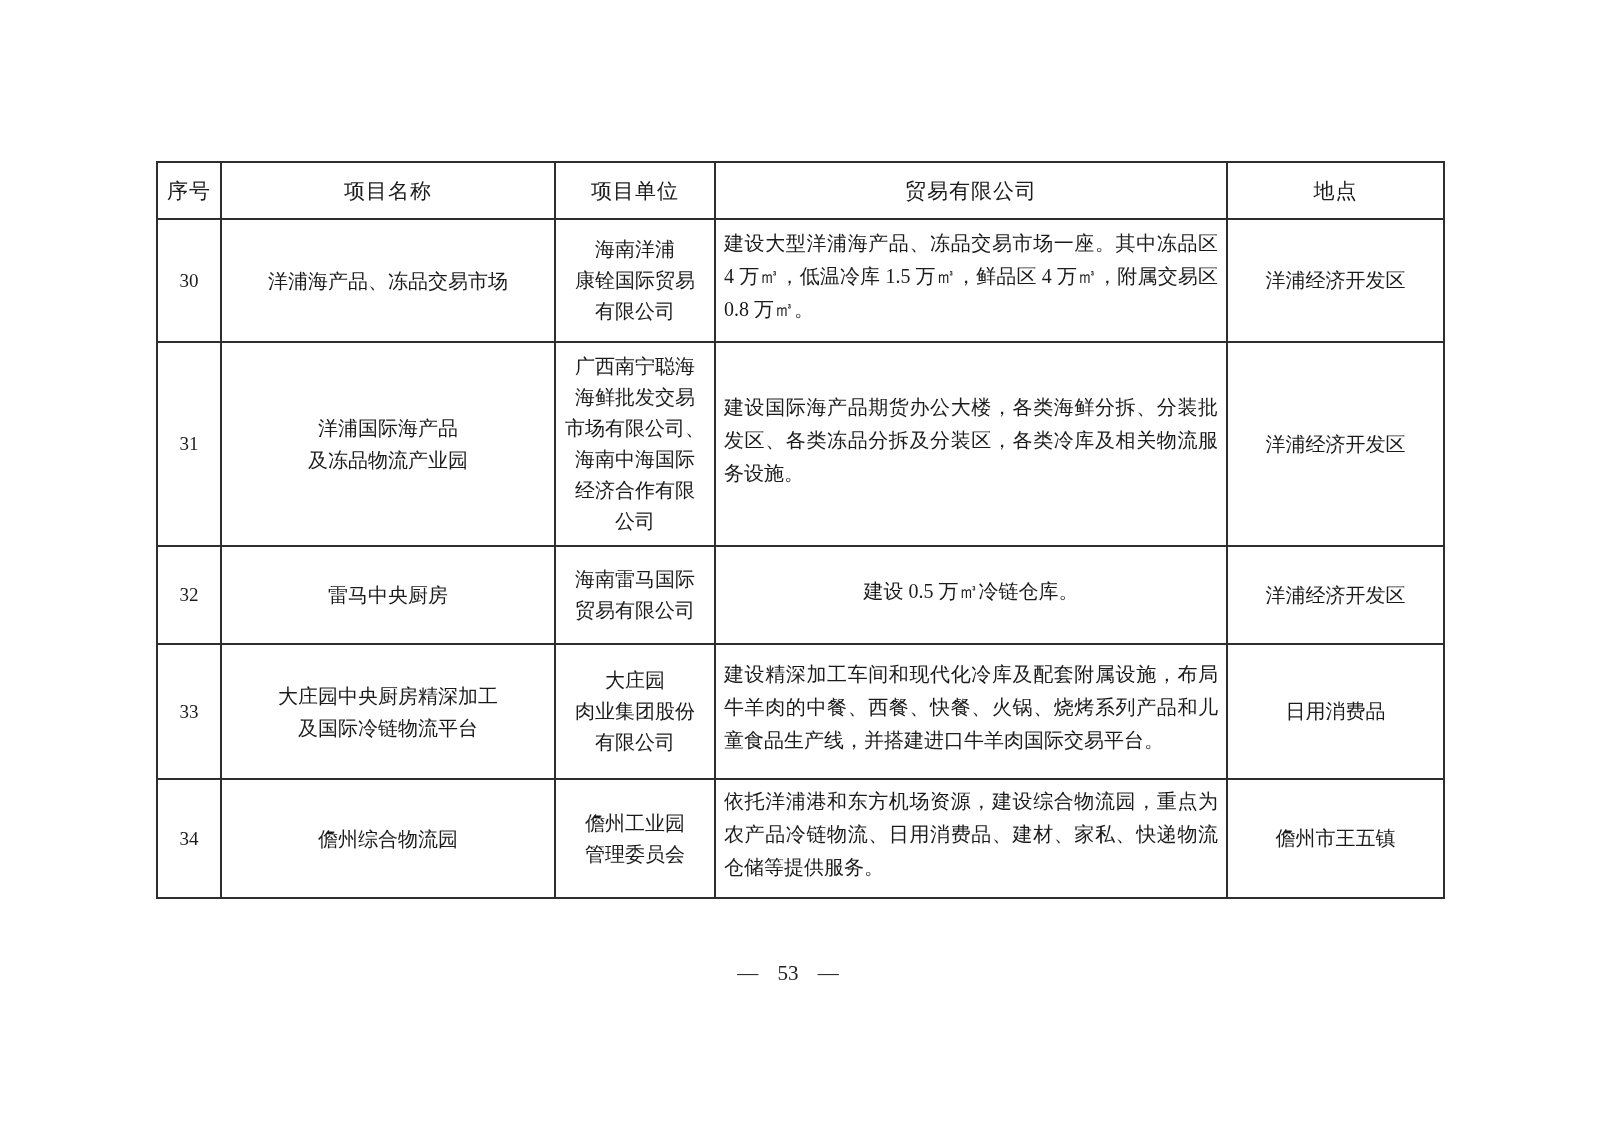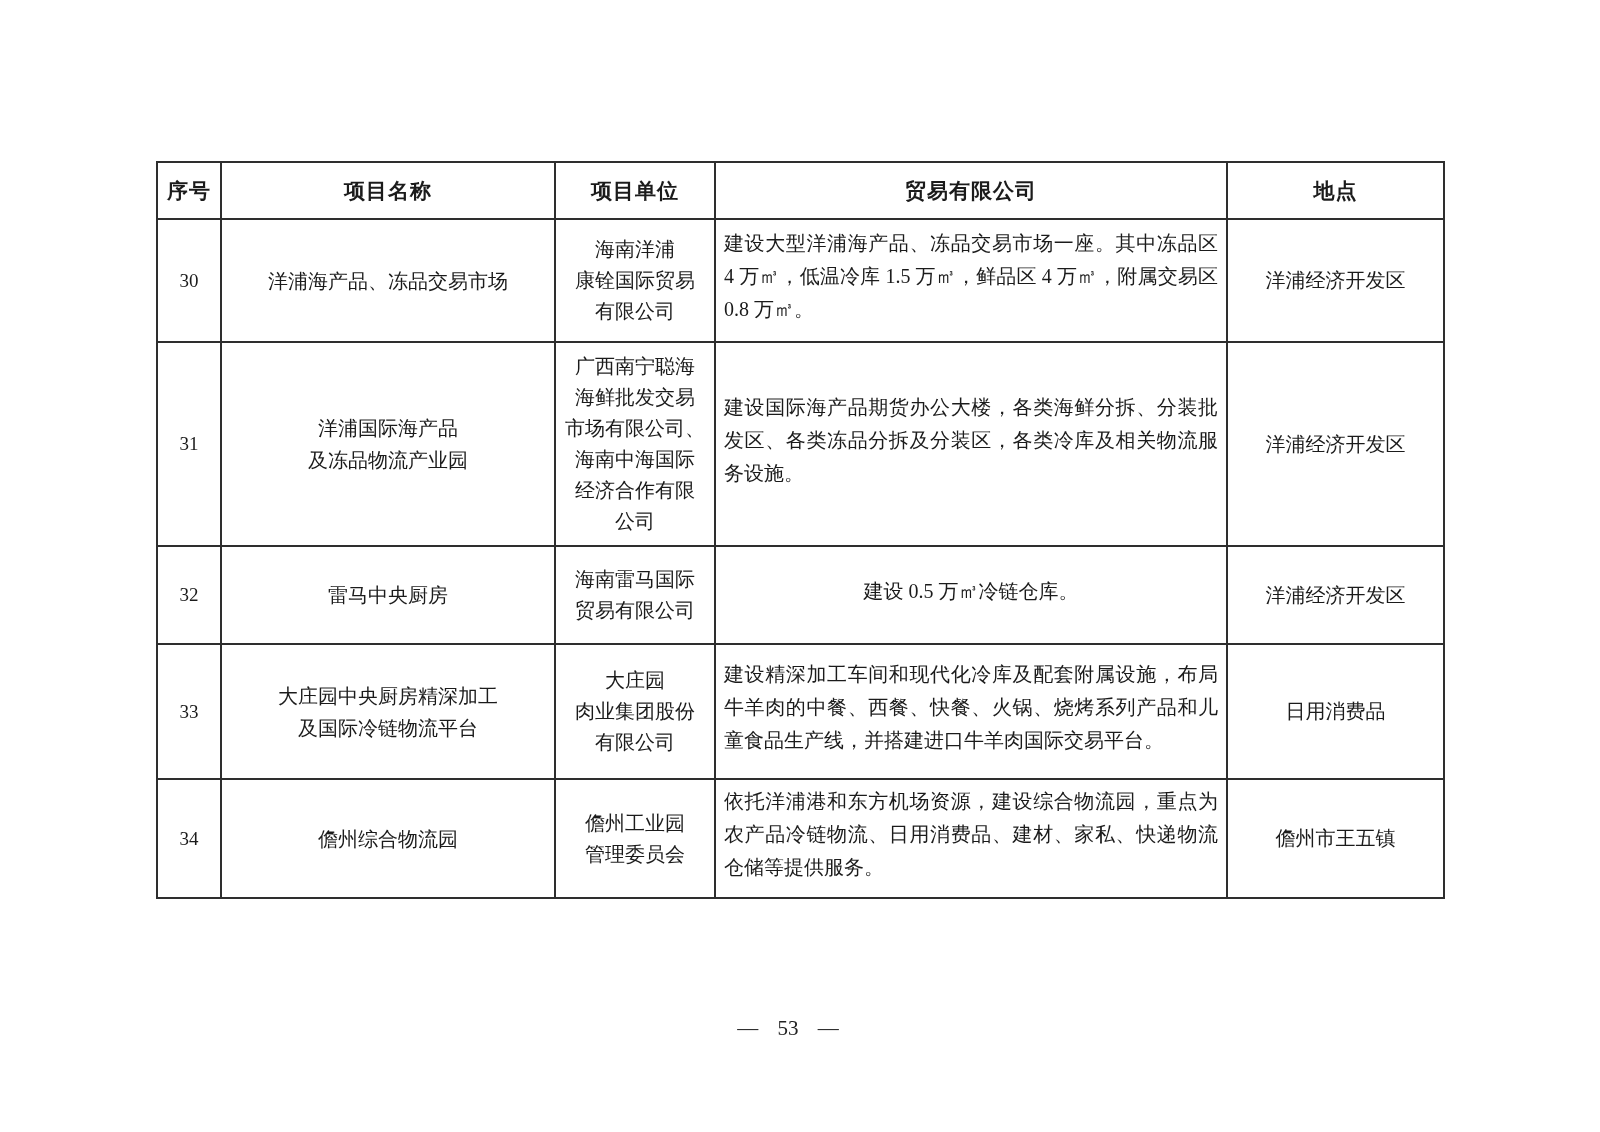--- a/index.html
+++ b/index.html
@@ -22,21 +22,21 @@
     width: 1287px;
   }
   th, td {
     border: 2px solid #2e2e2e;
     vertical-align: middle;
     overflow: hidden;
   }
   thead tr { height: 57px; }
   th {
     font-size: 21px;
-    font-weight: bold;
+    font-weight: normal;
     text-align: center;
     letter-spacing: 1px;
   }
   td {
     font-size: 20px;
     text-align: center;
   }
   .c-no { font-size: 19px; font-family: "Liberation Serif", "DejaVu Serif", serif; margin-top: 28px; }
   .c-name {
     white-space: pre-line;
@@ -55,21 +55,21 @@
   }
   .c-content.center { text-align: center; }
   .c-loc { padding: 16px 4px; }
   tbody tr:nth-child(1) { height: 123px; }
   tbody tr:nth-child(2) { height: 189px; }
   tbody tr:nth-child(3) { height: 98px; }
   tbody tr:nth-child(4) { height: 135px; }
   tbody tr:nth-child(5) { height: 119px; }
   .page-number {
     position: absolute;
-    top: 1016px;
+    top: 961px;
     left: 0;
     width: 1576px;
     text-align: center;
     font-size: 21px;
     word-spacing: 14px;
     color: #222222;
   }
 </style>
 </head>
 <body>

